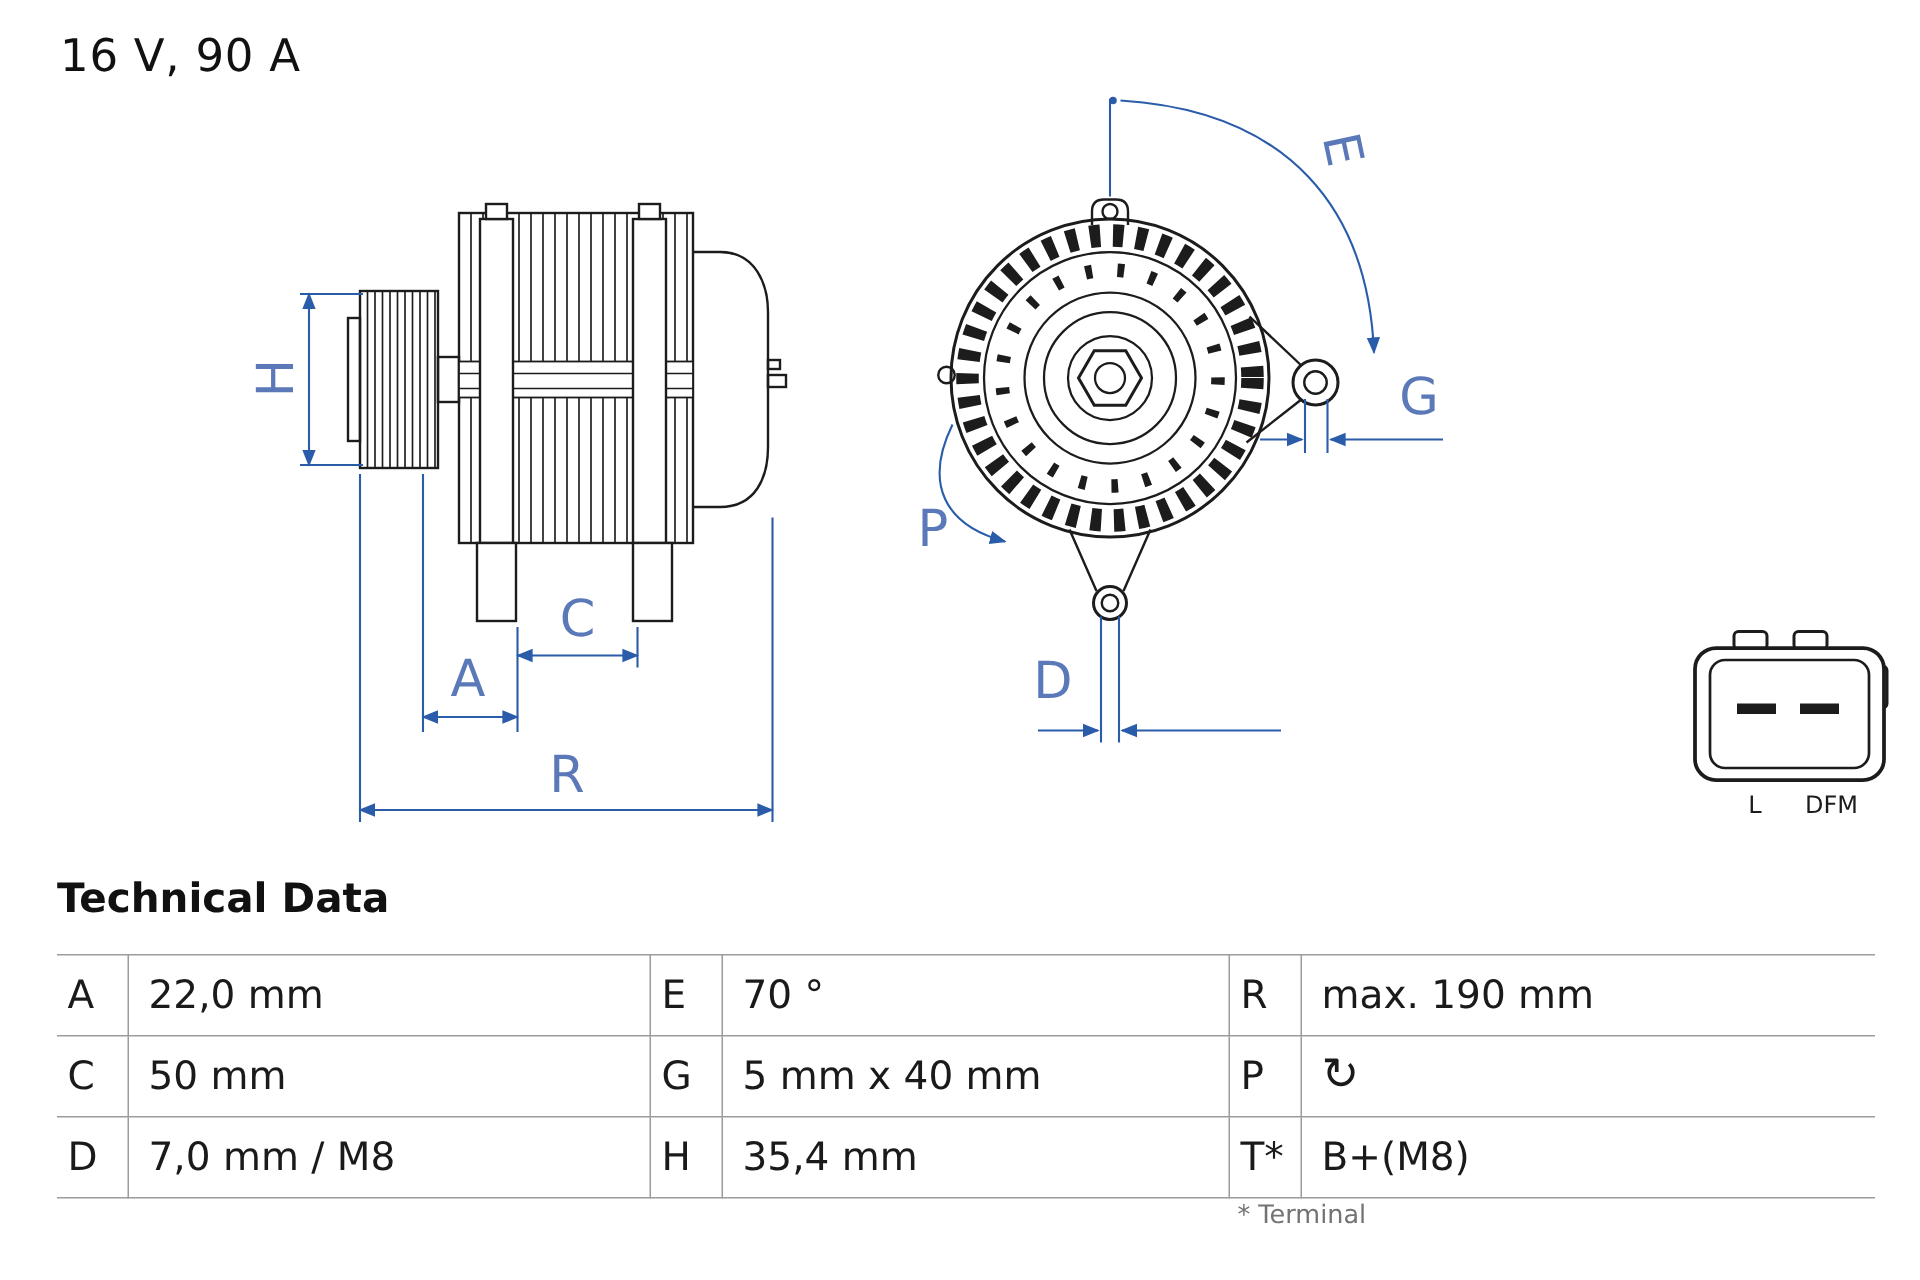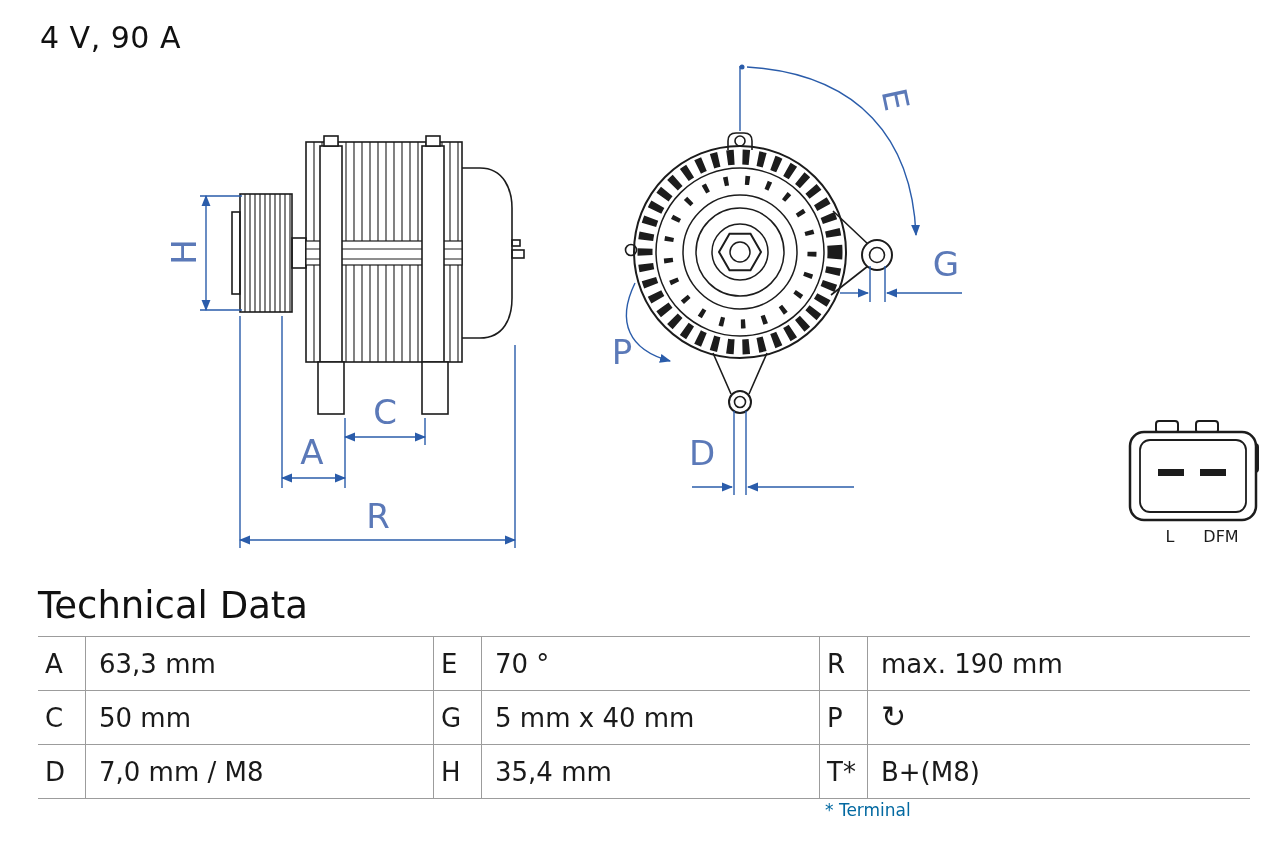--- a/index.html
+++ b/index.html
@@ -14,21 +14,21 @@
   .rating {
     position: absolute; left: 40px; top: 20px;
     font-size: 30px; color: #111; letter-spacing: 0.5px;
   }
   .diagram-svg { position: absolute; left: 0; top: 0; }
   .diagram-svg text { font-family: "DejaVu Sans", "Liberation Sans", sans-serif; }
   .dim-label { fill: #5b79b8; font-size: 34px; }
   .conn-label { fill: #1c1c1c; font-size: 16px; }
   .tech-title {
     position: absolute; left: 38px; top: 584px;
-    font-size: 37px; font-weight: normal; color: #111;
+    font-size: 27px; font-weight: bold; color: #111;
   }
   table.tech-table {
     position: absolute; left: 38px; top: 636px;
     width: 1212px;
     border-collapse: collapse;
     font-size: 26px; color: #1a1a1a;
     table-layout: fixed;
   }
   table.tech-table td {
     border: 1px solid #9c9c9c;
@@ -39,27 +39,27 @@
   }
   table.tech-table tr td:first-child { border-left: 0; }
   table.tech-table tr td:last-child { border-right: 0; }
   td.k { width: 36px; padding: 0 4px 0 7px; }
   td.v1 { width: 330px; padding: 0 4px 0 13px; }
   td.v2 { width: 320px; padding: 0 4px 0 13px; }
   td.v3 { padding: 0 4px 0 13px; margin-top: 46px; }
   .rot-icon { font-size: 30px; line-height: 1; }
   .footnote {
     position: absolute; left: 825px; top: 800px;
-    font-size: 17px; color: #0369a1;
+    font-size: 17px; color: #737373;
   }
 </style>
 </head>
 <body>
 
-<div class="rating">4 V, 90 A</div>
+<div class="rating">16 V, 90 A</div>
 
 <svg class="diagram-svg" width="1280" height="575" viewBox="0 0 1280 575">
   <defs>
     <marker id="arr" viewBox="0 0 10 10" refX="9" refY="5" markerWidth="8" markerHeight="8" orient="auto-start-reverse">
       <path d="M0,1 L10,5 L0,9 z" fill="#2a5caa"></path>
     </marker>
   </defs>
 
   <g stroke="#1c1c1c" fill="none" stroke-width="1.6">
 
@@ -171,21 +171,21 @@
   <text class="conn-label" x="1170" y="542" text-anchor="middle">L</text>
   <text class="conn-label" x="1221" y="542" text-anchor="middle">DFM</text>
 </svg>
 
 <div class="tech-title">Technical Data</div>
 
 <table class="tech-table">
   <tbody>
     <tr>
       <td class="k">A</td>
-      <td class="v1">63,3 mm</td>
+      <td class="v1">22,0 mm</td>
       <td class="k">E</td>
       <td class="v2">70 °</td>
       <td class="k">R</td>
       <td class="v3">max. 190 mm</td>
     </tr>
     <tr>
       <td class="k">C</td>
       <td class="v1">50 mm</td>
       <td class="k">G</td>
       <td class="v2">5 mm x 40 mm</td>

